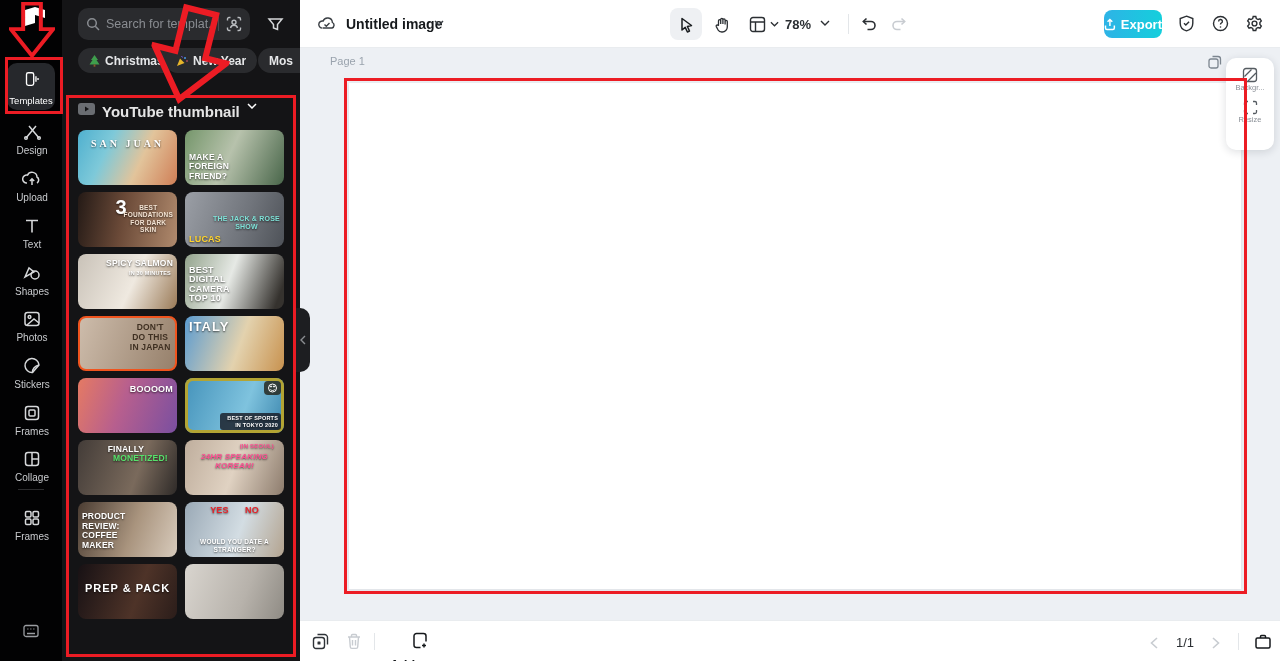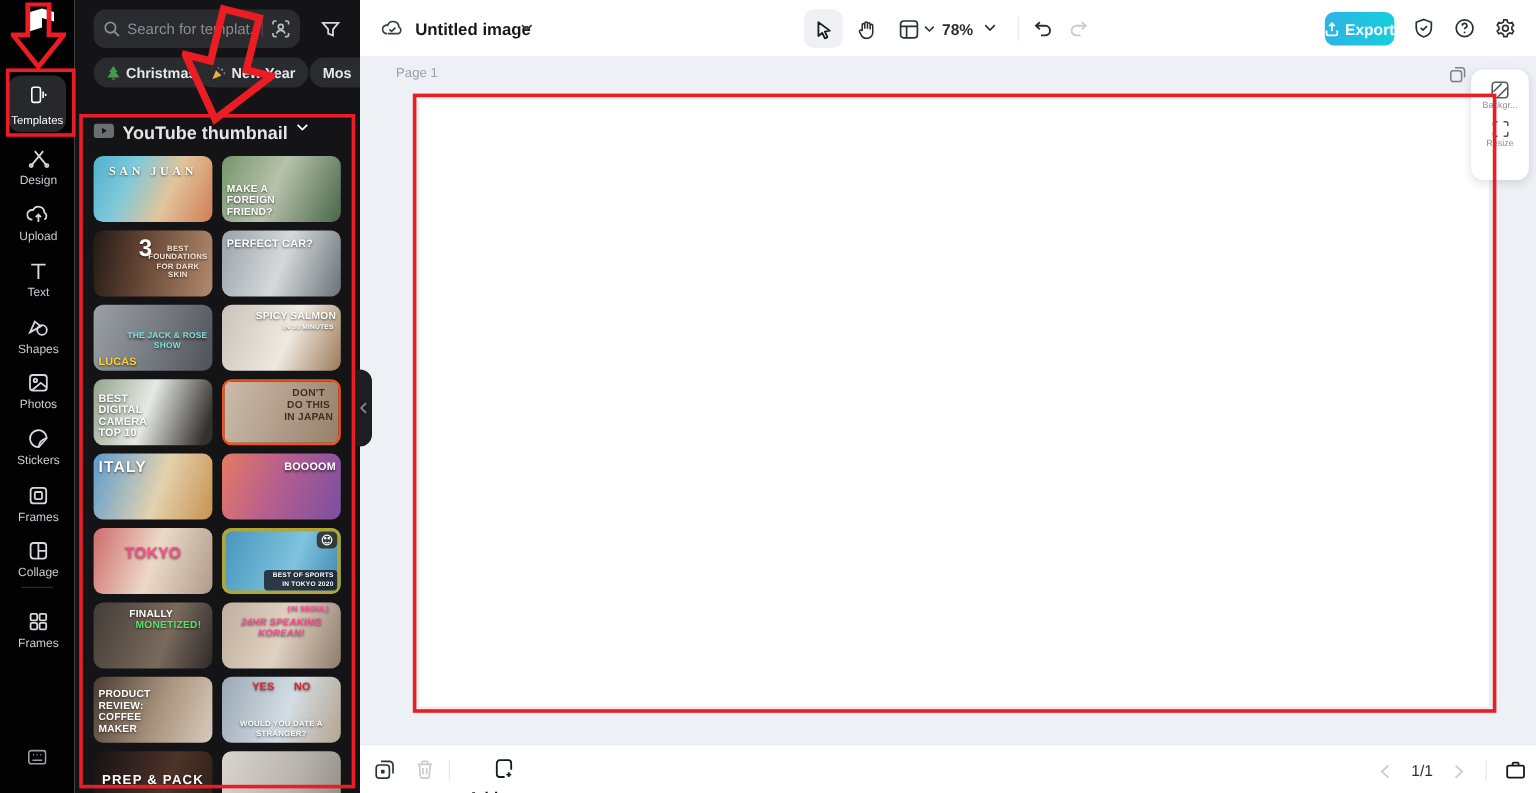--- a/index.html
+++ b/index.html
@@ -243,45 +243,39 @@
       <div class="thumb" style="background:linear-gradient(115deg,#4fb0cf 0%,#7ec9d9 30%,#e2c49b 62%,#cf7e56 100%)">
           <span class="tl" style="bottom:auto;top:8px;text-align:center;font-size:10px;letter-spacing:3px;font-weight:600;font-family:'Liberation Serif',serif">San Juan</span>
         </div>
       <div class="thumb" style="background:linear-gradient(115deg,#75966b,#b7c2ac 45%,#49664a)">
           <span class="tl" style="font-size:8.5px;right:26px">Make a foreign friend?</span>
         </div>
       <div class="thumb" style="background:linear-gradient(100deg,#241a16,#6b4a38 45%,#b08a6d)">
           <span class="tl" style="left:38%;bottom:auto;top:4px;font-size:20px;font-weight:700;color:#fff;right:auto">3</span>
           <span class="tl" style="left:46%;right:4px;bottom:auto;top:12px;text-align:center;font-size:6.5px;color:#f3e3d3">Best foundations for dark skin</span>
         </div>
-      <div class="thumb" style="background:linear-gradient(110deg,#9aa2a8,#d6d9db 50%,#6a7277)">
-          <span class="tl" style="bottom:auto;top:6px;font-size:9px">Perfect car?</span>
-        </div>
       <div class="thumb" style="background:linear-gradient(110deg,#9b9fa6,#70747b 60%,#4e5258)">
           <span class="tl" style="left:28px;right:4px;bottom:16px;font-size:7px;color:#7fe2d8;text-align:center">The Jack &amp; Rose Show</span>
           <span class="tl" style="font-size:9px;color:#ffd42e;right:40px">Lucas</span>
         </div>
       <div class="thumb" style="background:linear-gradient(115deg,#c9c2b8,#efe9e0 55%,#9a7a57)">
           <span class="tl" style="bottom:auto;top:16px;right:6px;left:auto;font-size:5.5px;color:#fff;text-align:right">in 30 minutes</span>
           <span class="tl" style="bottom:auto;top:5px;text-align:right;font-size:8.5px">Spicy salmon</span>
         </div>
       <div class="thumb" style="background:linear-gradient(110deg,#93a38c,#e6e9e5 45%,#35322e 92%)">
           <span class="tl" style="bottom:auto;top:12px;right:48%;font-size:9px;line-height:1.05">Best digital camera top 10</span>
         </div>
       <div class="thumb" style="background:linear-gradient(110deg,#cdbcab,#96806b);border:2px solid #f0541e">
           <span class="tl" style="bottom:auto;top:5px;left:52%;text-align:center;font-size:8.5px;color:#463а2a;color:#3f3022;text-shadow:none">Don't do this in Japan</span>
         </div>
       <div class="thumb" style="background:linear-gradient(110deg,#5b9bd0,#e3d2ae 55%,#c8924f)">
           <span class="tl" style="bottom:auto;top:4px;font-size:13px;letter-spacing:1px">Italy</span>
         </div>
       <div class="thumb" style="background:linear-gradient(110deg,#e57a63,#b75f8e 45%,#7a4fa0)">
           <span class="tl" style="bottom:auto;top:6px;text-align:right;font-size:9px">Boooom</span>
-        </div>
-      <div class="thumb" style="background:linear-gradient(110deg,#cf6b6b,#ecd9c8 50%,#ad9a88)">
-          <span class="tl" style="bottom:auto;top:14px;text-align:center;font-size:13px;color:#ff4d88">Tokyo</span>
         </div>
       <div class="thumb" style="background:linear-gradient(110deg,#4593bb,#7fc3de 60%,#3a85ad);box-shadow:inset 0 0 0 3px #b3a433">
           <span class="palette-badge">
             <svg width="11" height="10" viewBox="0 0 11 10" fill="none" stroke="#fff" stroke-width="1">
               <circle cx="5.5" cy="5" r="4"></circle>
               <circle cx="4" cy="3.5" r=".6" fill="#fff"></circle>
               <circle cx="7" cy="3.5" r=".6" fill="#fff"></circle>
               <path d="M3.5 6.5 a2.5 2.5 0 0 0 4 0"></path>
             </svg>
           </span>

